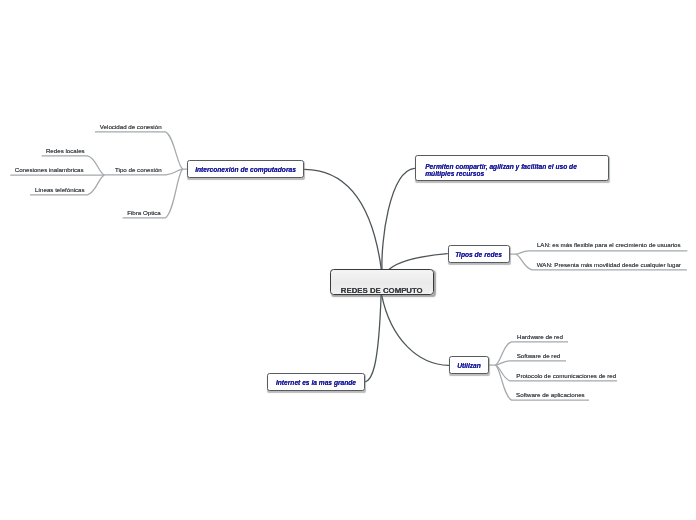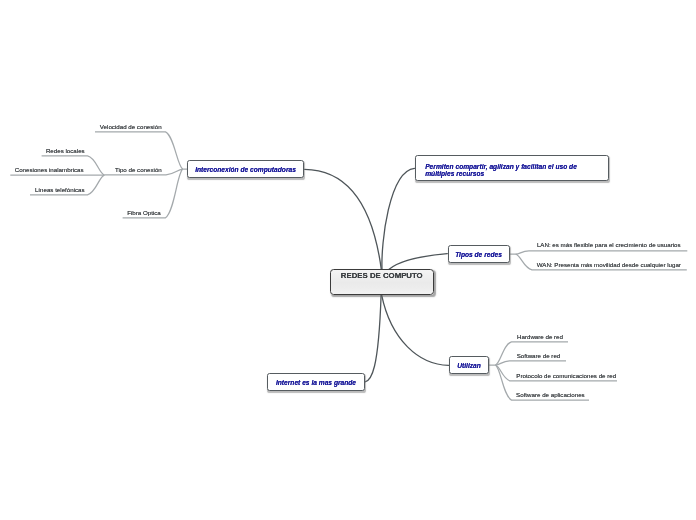--- a/index.html
+++ b/index.html
@@ -9,21 +9,21 @@
   #stage{position:relative;width:696px;height:520px;background:#ffffff;}
   svg#links{position:absolute;left:0;top:0;width:696px;height:520px;}
   .node{position:absolute;box-sizing:border-box;}
 
   
   #root-node{
     left:330px;top:269px;width:103.5px;height:26px;
     border:1.4px solid #3b3b3b;border-radius:3.6px;
     background:linear-gradient(180deg,#f4f4f4 0%,#efefef 30%,#eaeaea 52%,#ededed 78%,#f2f2f2 100%);
     box-shadow:1.1px 1.4px 1.2px rgba(90,90,90,0.55);
-    z-index:6;display:flex;align-items:flex-start;justify-content:center;
+    z-index:6;display:flex;align-items:flex-end;justify-content:center;
   }
   #root-node .lbl{font-size:7.82px;font-weight:bold;color:#3c4043;white-space:nowrap;
     position:relative;top:0.8px;text-shadow:0 0 0.3px #3c4043;}
 
   
   .bnode{
     border:1.15px solid #565c60;border-radius:2.6px;background:#ffffff;
     box-shadow:0.9px 1.1px 0.9px rgba(120,120,120,0.5);
     z-index:5;display:flex;align-items:center;justify-content:center;
   }

